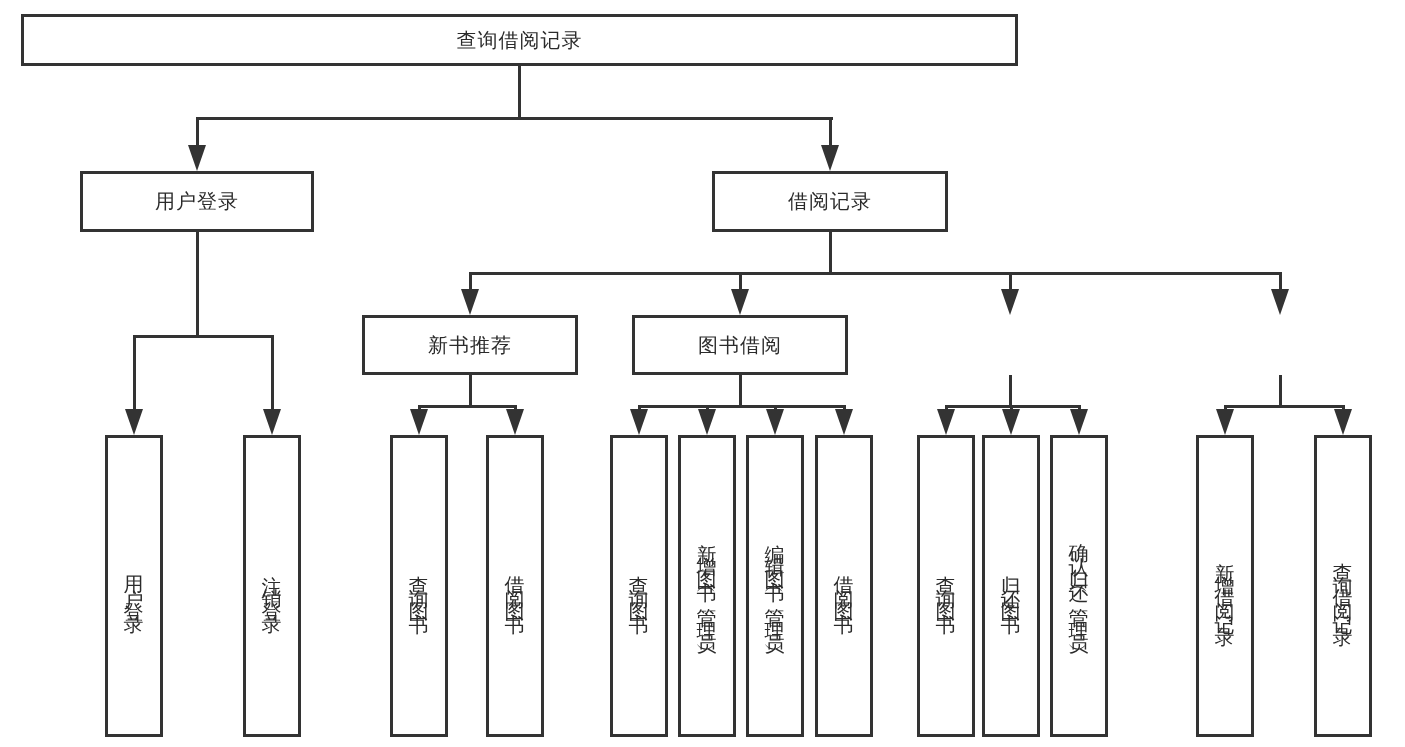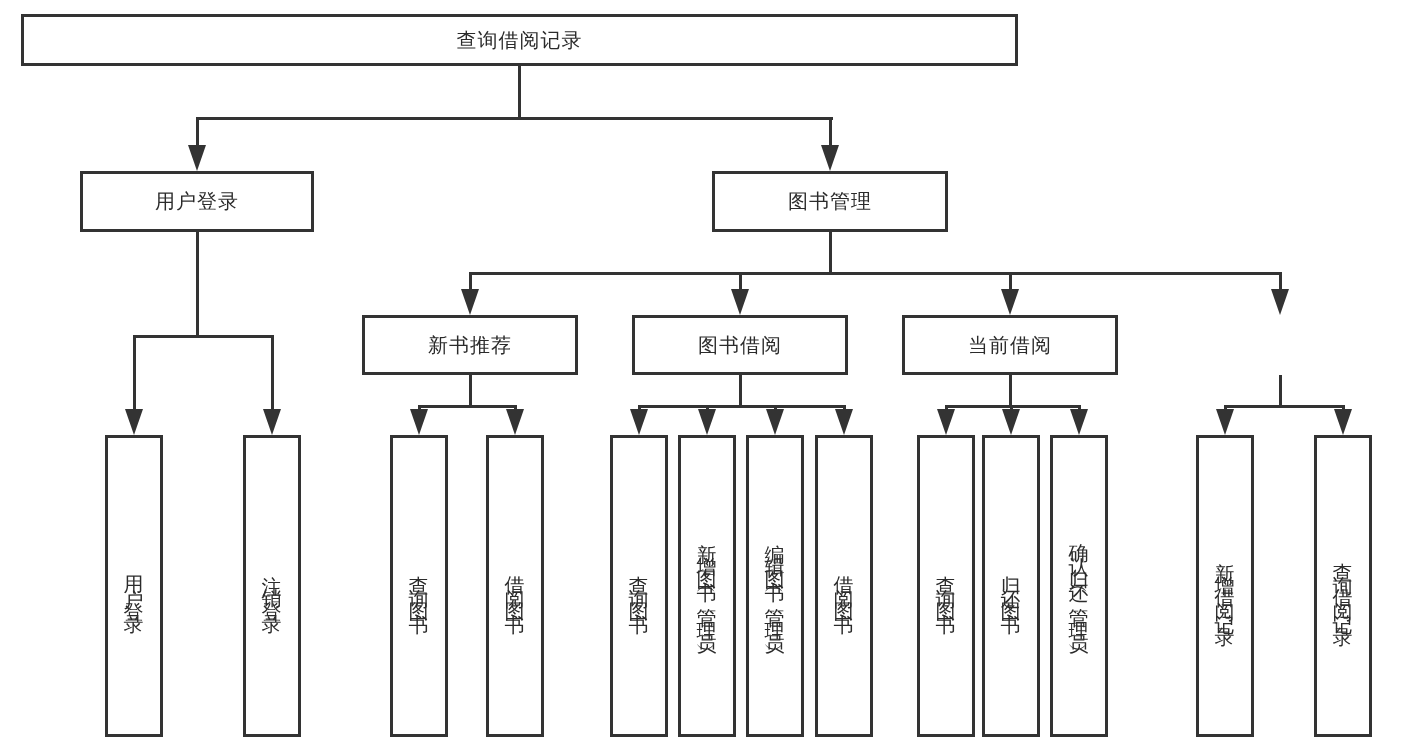--- a/index.html
+++ b/index.html
@@ -63,31 +63,28 @@
 <div id="stage">
 
   <div class="box" style="left:21px;top:14px;width:997px;height:52px">
     <span>查询借阅记录</span>
   </div>
 
   <div class="box" style="left:80px;top:171px;width:234px;height:61px">
     <span>用户登录</span>
   </div>
   <div class="box" style="left:712px;top:171px;width:236px;height:61px">
-    <span>图书管理</span>
+    <span>借阅记录</span>
   </div>
 
   <div class="box" style="left:362px;top:315px;width:216px;height:60px">
     <span>新书推荐</span>
   </div>
   <div class="box" style="left:632px;top:315px;width:216px;height:60px">
     <span>图书借阅</span>
-  </div>
-  <div class="box" style="left:902px;top:315px;width:216px;height:60px">
-    <span>当前借阅</span>
   </div>
 
   <div class="box vbox" style="left:105px;top:435px;width:58px;height:302px">
     <span>用户登录</span>
   </div>
   <div class="box vbox" style="left:243px;top:435px;width:58px;height:302px">
     <span>注销登录</span>
   </div>
   <div class="box vbox" style="left:390px;top:435px;width:58px;height:302px">
     <span>查询图书</span>

